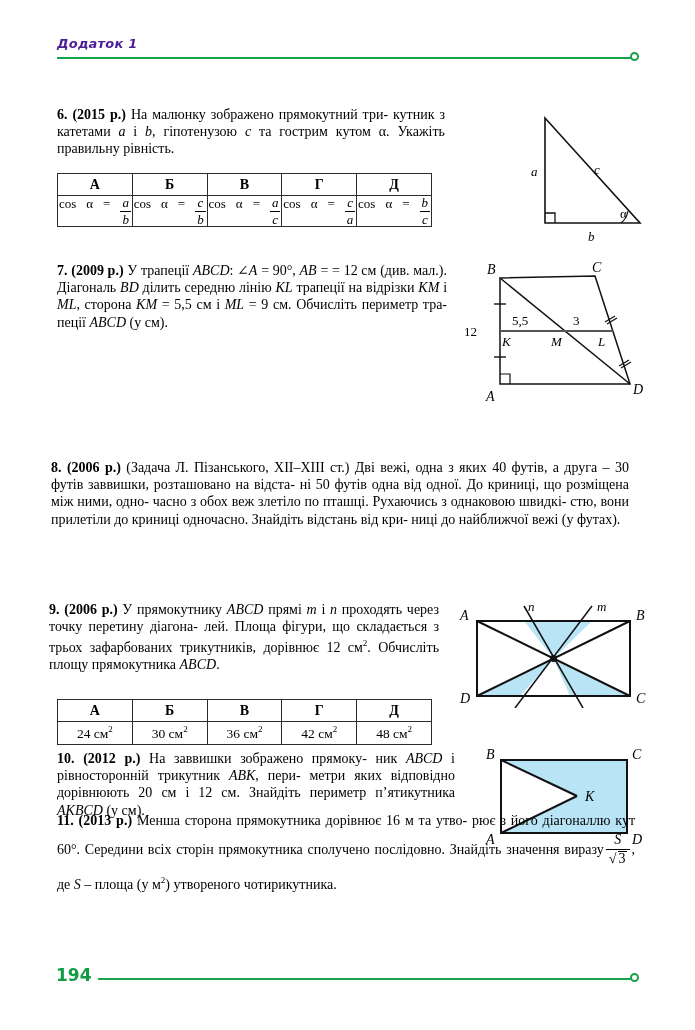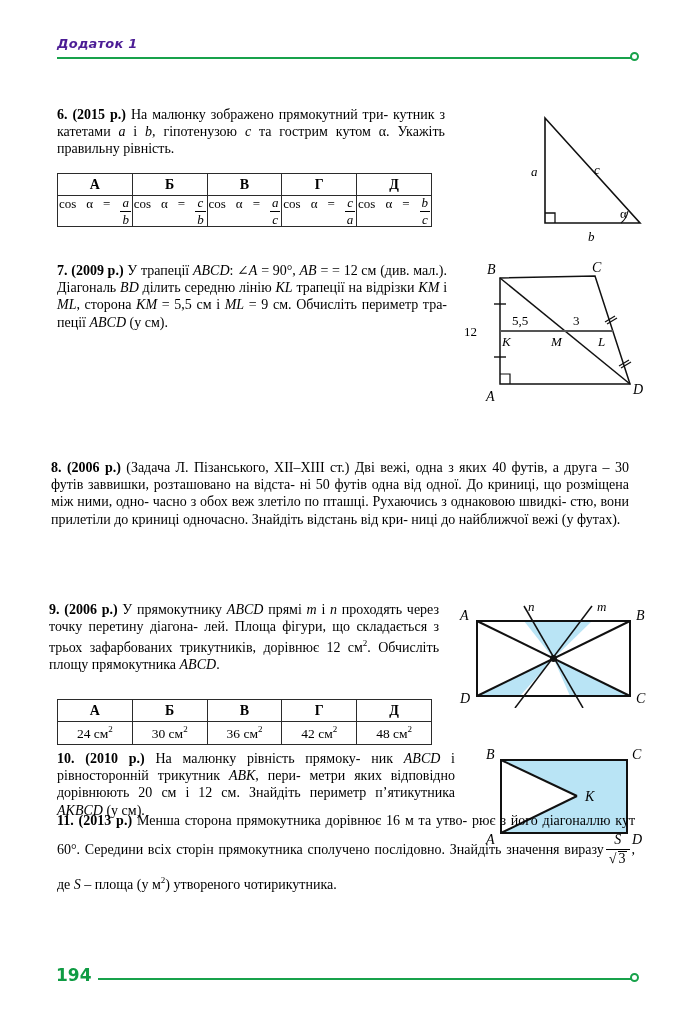--- a/index.html
+++ b/index.html
@@ -389,22 +389,22 @@
       <td><span>30 см</span><span class="sup">2</span></td>
       <td><span>36 см</span><span class="sup">2</span></td>
       <td><span>42 см</span><span class="sup">2</span></td>
       <td><span>48 см</span><span class="sup">2</span></td>
     </tr>
   </tbody>
     </table>
 
   <div class="para" style="left:57px; top:750px; width:398px;">
     <span class="num">10.</span>
-    <span class="num">(2010 р.)</span>
-    <span>На малюнку рівність прямоку-</span>
+    <span class="num">(2012 р.)</span>
+    <span>На заввишки зображено прямоку-</span>
     <span>ник </span><span class="it">ABCD</span><span> і рівносторонній трикутник </span><span class="it">ABK</span><span>, пери-</span>
     <span>метри яких відповідно дорівнюють 20 см і 12 см.</span>
     <span>Знайдіть периметр п’ятикутника </span><span class="it">AKBCD</span><span> (у см).</span>
   </div>
 
   <div class="fig" style="left:465px; top:748px;">
     <svg width="220" height="100" viewBox="0 0 220 100">
 
       <polygon points="36,12 162,12 162,85 36,85" fill="#b9e4f5" stroke="none"></polygon>
       <polygon points="36,12 112,48 36,85" fill="#ffffff" stroke="none"></polygon>

